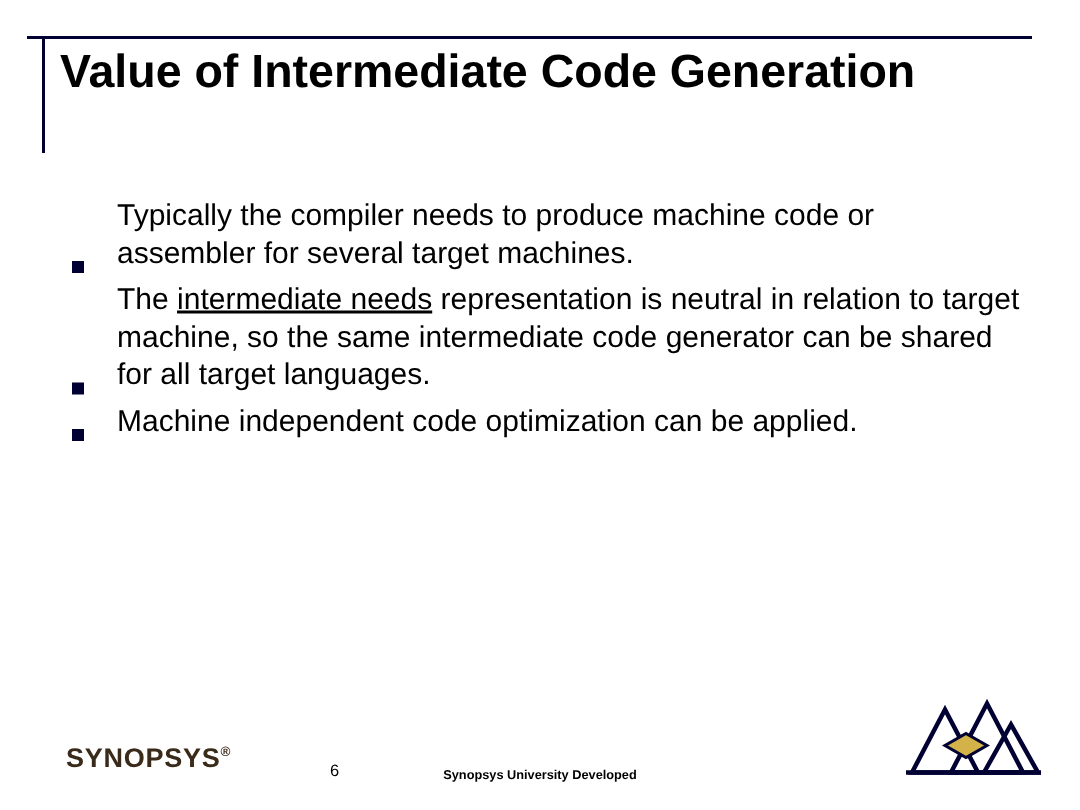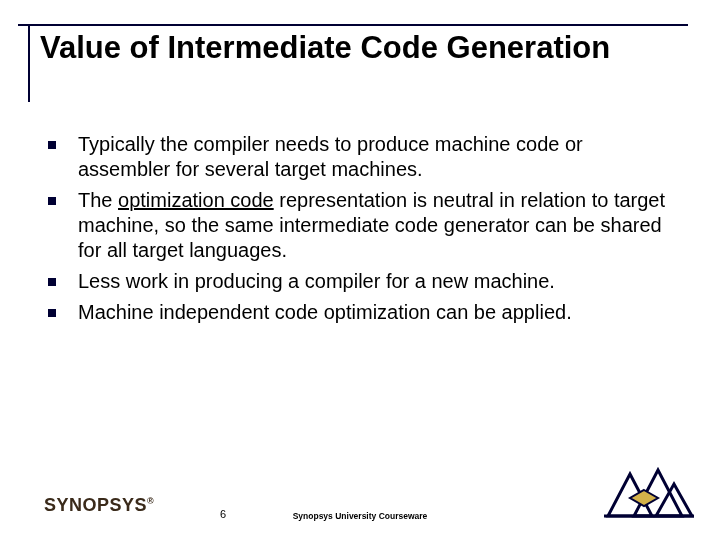--- a/index.html
+++ b/index.html
@@ -36,21 +36,21 @@
     line-height: 1.15;
   }
   .body {
     position: absolute;
     top: 132px;
     left: 40px;
     width: 640px;
   }
   .bitem {
     display: flex;
-    align-items: flex-start;
+    align-items: flex-end;
     margin-bottom: 6px;
     font-size: 20px;
     line-height: 1.25;
   }
   .bullet {
     width: 8px;
     height: 8px;
     background: #000033;
     margin-top: 9px;
     margin-right: 22px;
@@ -116,47 +116,41 @@
     <div class="bitem">
       <div class="bullet"></div>
       <div class="btext">
         <span>Typically the compiler needs to produce machine code or assembler for several target machines.</span><span class="underline"></span><span></span>
       </div>
     </div>
 
     <div class="bitem">
       <div class="bullet"></div>
       <div class="btext">
-        <span>The </span><span class="underline">optimization code</span><span> representation is neutral in relation to target machine, so the same intermediate code generator can be shared for all target languages.</span>
+        <span>The </span><span class="underline">intermediate needs</span><span> representation is neutral in relation to target machine, so the same intermediate code generator can be shared for all target languages.</span>
       </div>
     </div>
 
-    <div class="bitem">
-      <div class="bullet"></div>
-      <div class="btext">
-        <span>Less work in producing a compiler for a new machine.</span><span class="underline"></span><span></span>
-      </div>
-    </div>
 
     <div class="bitem">
       <div class="bullet"></div>
       <div class="btext">
         <span>Machine independent code optimization can be applied.</span><span class="underline"></span><span></span>
       </div>
     </div>
 
   </div>
 
   <div class="footer">
     <div class="logo-synopsys">
       <span>SYNOPSYS</span><span class="reg">®</span>
     </div>
     <div class="pagenum">6</div>
     <div class="credits">
-      <div>Synopsys University Courseware</div>
+      <div>Synopsys University Developed</div>
     </div>
     <div class="logo-right">
       <svg width="90" height="58" viewBox="0 0 90 58">
         <polygon points="4,56 26,14 48,56" fill="none" stroke="#000033" stroke-width="3"></polygon>
         <polygon points="30,56 54,10 78,56" fill="none" stroke="#000033" stroke-width="3"></polygon>
         <polygon points="52,56 70,24 88,56" fill="none" stroke="#000033" stroke-width="3"></polygon>
         <polygon points="40,30 54,38 40,46 26,38" fill="#d4b24a" stroke="#000033" stroke-width="2"></polygon>
         <line x1="0" y1="56" x2="90" y2="56" stroke="#000033" stroke-width="3"></line>
       </svg>
     </div>

